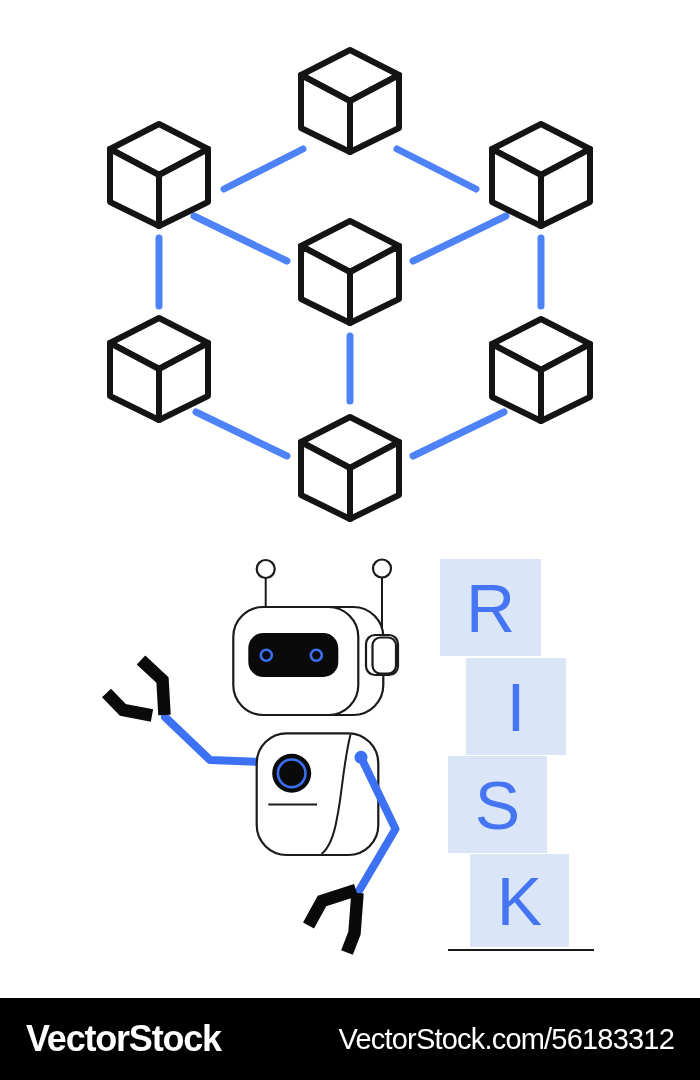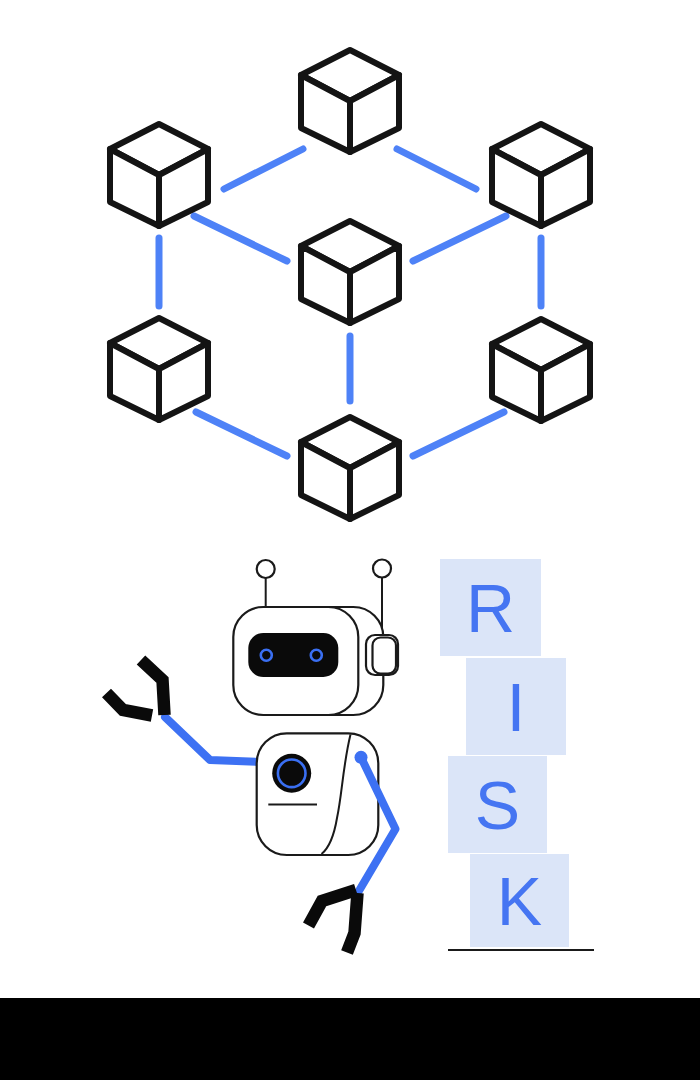--- a/index.html
+++ b/index.html
@@ -141,13 +141,15 @@
 </div>
 <div class="risk-block block-s">
   <span>S</span>
 </div>
 <div class="risk-block block-k">
   <span>K</span>
 </div>
 <div id="ground-line" class="abs"></div>
 
 <div id="footer" class="abs">
+  <span id="footer-logo">VectorStock</span>
+  <span id="footer-url">VectorStock.com/56183312</span>
 </div>
 
 </body></html>

